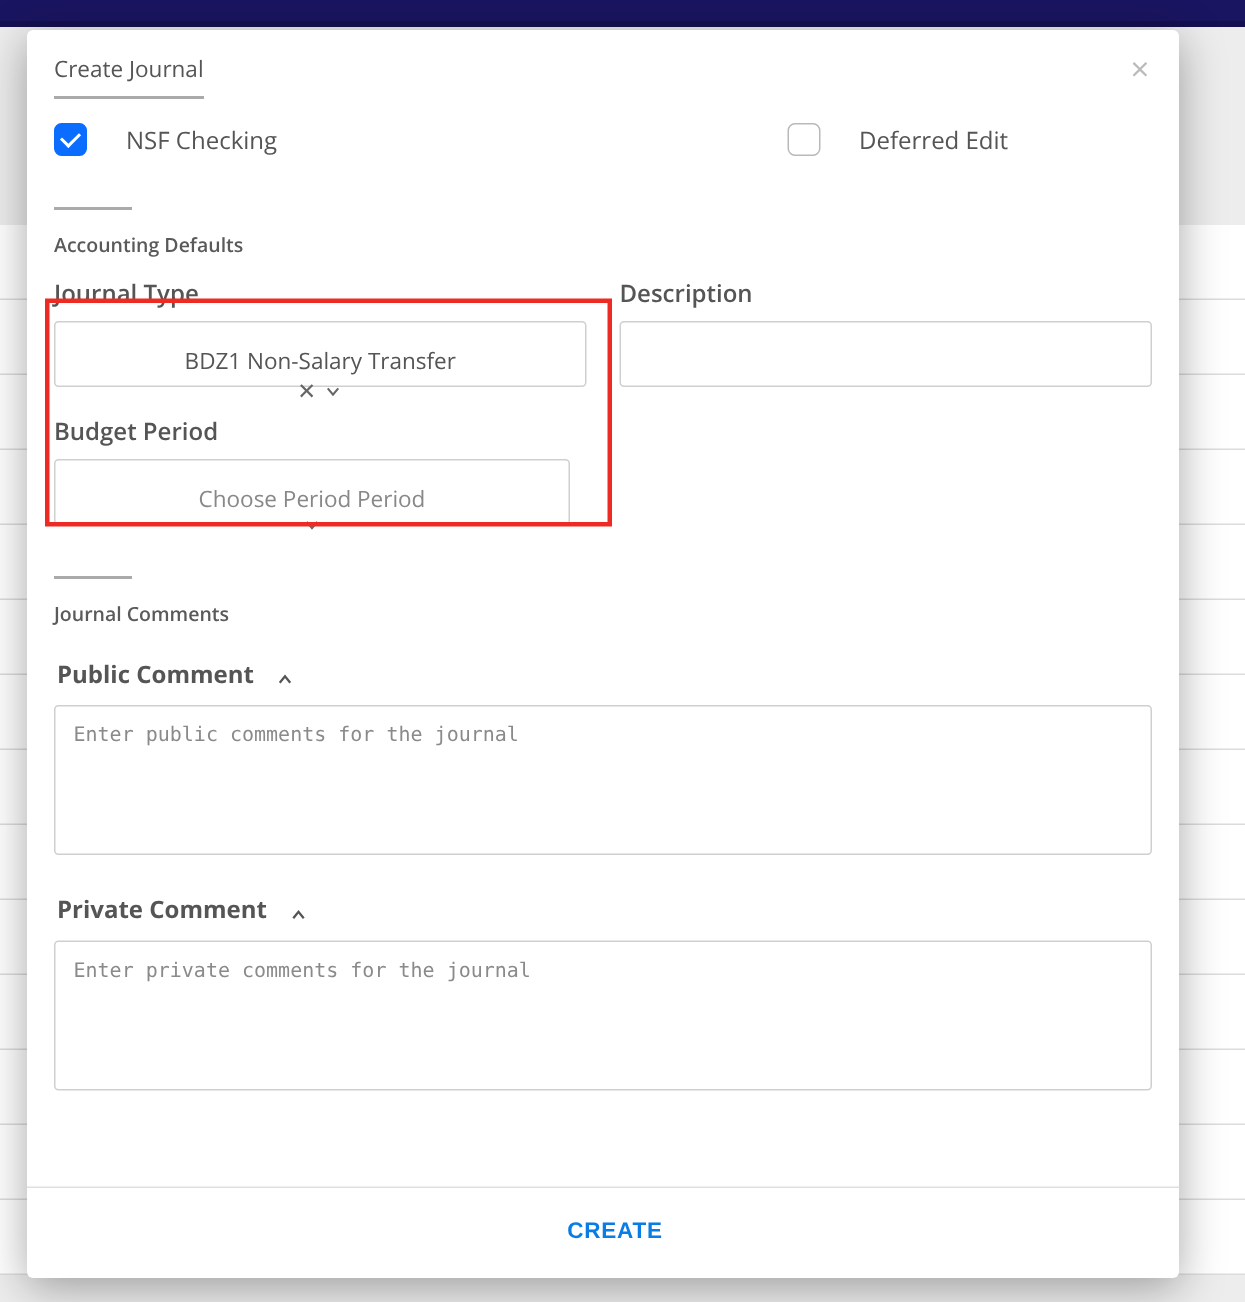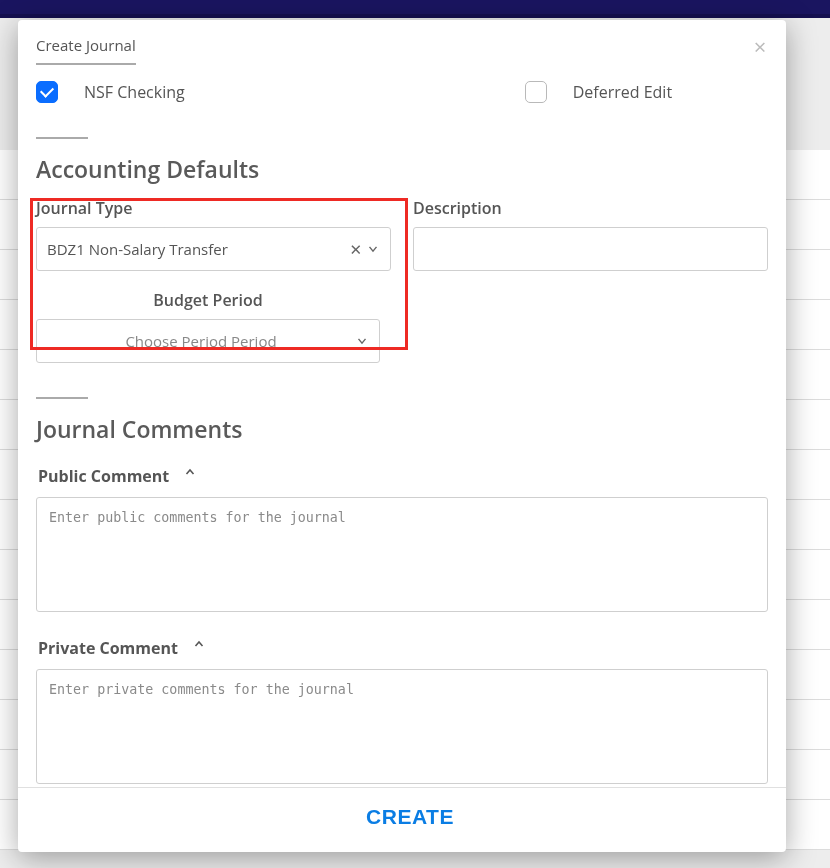--- a/index.html
+++ b/index.html
@@ -79,77 +79,78 @@
   }
   .checkbox.checked::after {
     content: ""; width: 10px; height: 6px;
     border-left: 2.5px solid #fff; border-bottom: 2.5px solid #fff;
     transform: rotate(-45deg) translate(1px,-1px);
   }
   .check-label { color: #555; font-size: 16px; }
 
   .section-title {
     margin: 20px 0 12px 0;
-    font-size: 23px; color: #5a5a5a; font-weight: 600;
+    font-size: 13px; color: #5a5a5a; font-weight: 600;
   }
   .section-title::before {
     content: ""; display: block; width: 52px; height: 2px; background: #aaa;
     margin-bottom: 14px;
   }
 
   .form-row { display: flex; gap: 22px; }
   .field { flex: 1; }
   .field .label { font-size: 16px; color: #555; font-weight: 600; margin-bottom: 8px; }
   .control {
     border: 1px solid #cfcfcf; border-radius: 3px;
     height: 44px;
     display: flex; align-items: center;
     padding: 16px 10px;
     font-size: 15px; color: #555;
     background: #fff;
     position: relative;
+    flex-direction: column;
   }
   .control.textline input {
     width: 100%; border: none; outline: none; font: inherit; color: inherit;
     background: transparent;
   }
   .select-text { flex: 1; }
   .sel-icons { display: flex; align-items: center; gap: 4px; color: #666; }
   .sel-icons .clear-x { font-size: 15px; cursor: pointer; }
   .chevron-down { cursor: pointer; }
   .chevron-down svg, .chevron-up svg { display: block; }
 
   .highlight-box {
     position: absolute;
     border: 3px solid #ee2a24;
     pointer-events: none;
   }
 
   .comment-header {
-    display: flex; align-items: flex-start; gap: 14px;
+    display: flex; align-items: flex-end; gap: 14px;
     margin: 20px 0 10px 2px;
     font-size: 16px; font-weight: 700; color: #555;
     cursor: pointer;
   }
   .chevron-up { color: #555; }
   textarea.comment {
-    width: 100%; height: 115px; resize: none;
+    width: 100%; height: 100px; resize: none;
     border: 1px solid #cfcfcf; border-radius: 3px;
     padding: 12px; font: 15px/1.4 inherit; color: #555;
     outline: none;
   }
   textarea.comment::placeholder { color: #8a8a8a; }
 
   .modal-footer {
     border-top: 1px solid #e0e0e0;
     text-align: center;
     padding: 16px 0 22px 0;
   }
   .create-btn {
-    color: #0a7de4; font-size: 21px; font-weight: 600;
+    color: #0a7de4; font-size: 15px; font-weight: 600;
     letter-spacing: .5px;
     background: none; border: none; cursor: pointer; margin-left: 16px;
   }
   .placeholder-text { color: #888; }
 </style>
 </head>
 <body>
 
 <div class="page-bg">
   <div class="topbar"></div>
@@ -210,21 +211,21 @@
       </div>
       <div class="field">
         <div class="label">Description</div>
         <div class="control textline">
           <input type="text" value="" style="">
         </div>
       </div>
     </div>
 
     <div class="form-row" style="margin-top:18px;">
-      <div class="field" style="flex:0 0 344px;text-align:center;">
+      <div class="field" style="flex:0 0 344px;">
         <div class="label">Budget Period</div>
         <div class="control">
           <span class="select-text placeholder-text">Choose Period Period</span>
           <span class="sel-icons">
             <span class="chevron-down">
               <svg width="14" height="14" viewBox="0 0 20 20">
                   <path d="M5 7l5 6 5-6" fill="none" stroke="currentColor" stroke-width="2"></path>
                 </svg>
             </span>
           </span>

